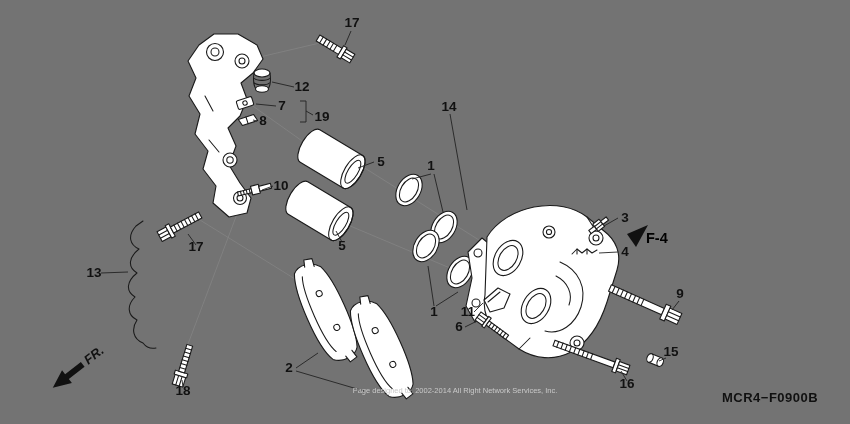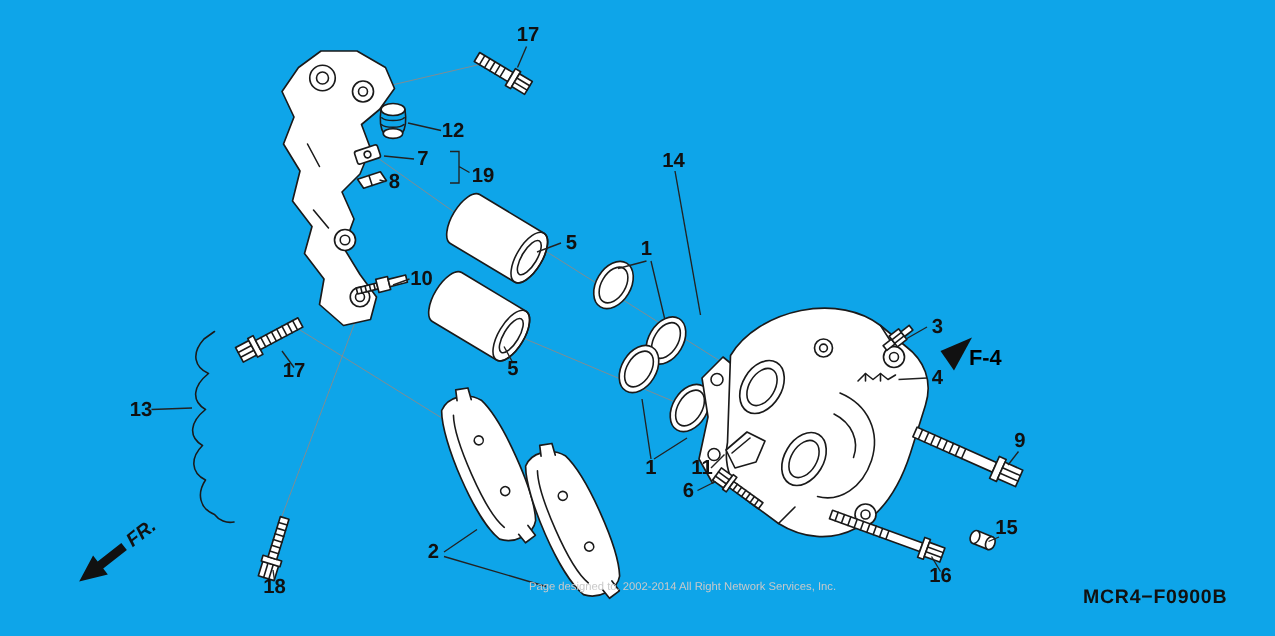--- a/index.html
+++ b/index.html
@@ -1,16 +1,16 @@
 <!DOCTYPE html>
 <html><head>
 <meta charset="utf-8">
 <style>
   html,body{margin:0;padding:0;background:#fff}
-  .stage{position:relative;width:850px;height:424px;background:#0ea5e9;overflow:hidden;
+  .stage{position:relative;width:850px;height:424px;background:#737373;overflow:hidden;
          font-family:"Liberation Sans",sans-serif}
   .stage svg{position:absolute;left:0;top:0}
   .part{fill:#fff;stroke:#1a1a1a;stroke-width:1.1;stroke-linejoin:round;stroke-linecap:round}
   .ln{fill:none;stroke:#1a1a1a;stroke-width:1.05;stroke-linejoin:round;stroke-linecap:round}
   .thin{fill:none;stroke:#8a8a8a;stroke-width:0.6}
   .leader{fill:none;stroke:#222;stroke-width:0.9}
   .solid{fill:#111;stroke:none}
   .lbl{font-family:"Liberation Sans",sans-serif;font-size:13.5px;font-weight:700;fill:#111;text-anchor:middle}
   .lblb{font-family:"Liberation Sans",sans-serif;font-size:14.5px;font-weight:800;fill:#000}
   .code{font-family:"Liberation Sans",sans-serif;font-size:13px;font-weight:600;fill:#111;letter-spacing:.5px}

